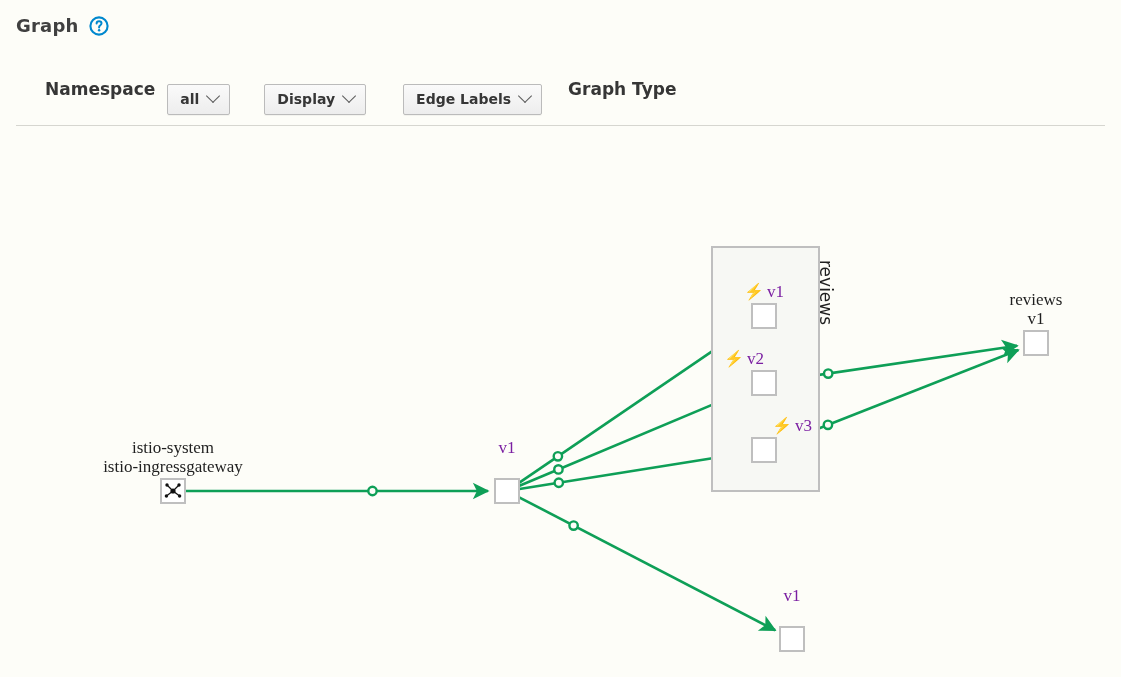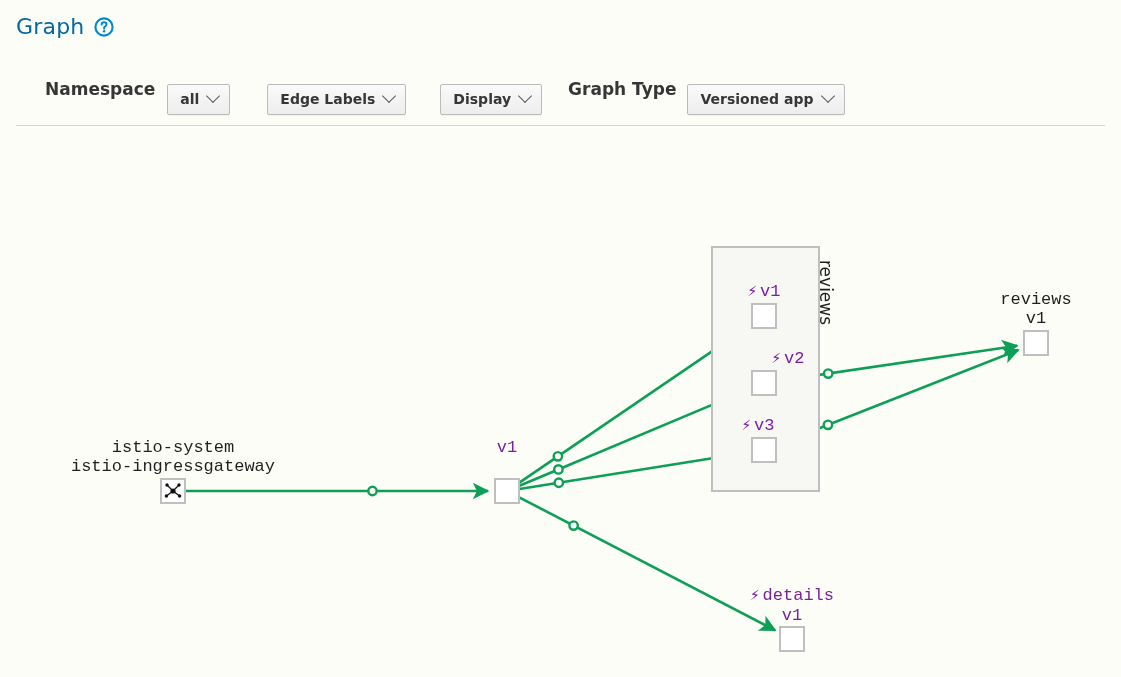--- a/index.html
+++ b/index.html
@@ -14,21 +14,21 @@
 
   
   #page-header{
     position:absolute;left:0;top:0;width:1121px;height:125px;
   }
   #title-row{
     position:absolute;left:16px;top:16px;
     display:flex;align-items:center;gap:10px;
   }
   #page-title{
-    font-size:22px;color:#0369a1;font-weight:400;
+    font-size:18px;color:#404040;font-weight:700;
     letter-spacing:0.2px;line-height:1;
   }
   #help-icon{
     display:inline-block;width:20px;height:20px;line-height:1;
     cursor:pointer;
   }
 
   #toolbar{
     position:absolute;left:0;top:68px;width:1121px;height:42px;
     display:flex;align-items:center;
@@ -71,21 +71,21 @@
     border:2.5px solid #bfbfbf;
     box-sizing:border-box;
   }
   .node-label{
     position:absolute;
     font-size:17px;
     line-height:19px;
     text-align:center;
     white-space:nowrap;
     color:#7b1fa2;
-    font-family:Liberation Mono, monospace;
+    font-family:Liberation Serif, serif;
   }
   .node-label.plain{color:#1f1f1f;}
   .bolt{
     color:#7b1fa2;font-weight:bold;
     font-size:16px;margin-right:3px;
   }
   .group-box{
     position:absolute;
     background:#f7f8f4;
     border:2.5px solid #bfbfbf;
@@ -116,36 +116,32 @@
   </div>
 
   <div id="toolbar">
     <span class="tb-label" style="margin-left:45px">Namespace</span>
 
     <span class="tb-select" style="margin-left:12px">
       <span>all</span>
       <i class="caret"></i>
     </span>
 
+    <span class="tb-select" style="margin-left:34px">
+      <span>Display</span>
+      <i class="caret"></i>
+    </span>
+
     <span class="tb-select" style="margin-left:37px">
       <span>Edge Labels</span>
       <i class="caret"></i>
     </span>
 
-    <span class="tb-select" style="margin-left:34px">
-      <span>Display</span>
-      <i class="caret"></i>
-    </span>
-
     <span class="tb-label" style="margin-left:26px">Graph Type</span>
 
-    <span class="tb-select" style="margin-left:11px">
-      <span>Versioned app</span>
-      <i class="caret"></i>
-    </span>
   </div>
 
   <div id="divider"></div>
 </div>
 
 <div id="graph-canvas">
 
   <svg id="graph-svg" width="1121" height="551">
     <defs>
       <marker id="arrow" viewBox="0 0 12 12" refX="10.5" refY="6" markerWidth="7" markerHeight="7" orient="auto-start-reverse">
@@ -195,32 +191,31 @@
         </svg>
       </div>
       <div class="node-label" style="width: 300px; left: 357px; top: 312px;">
         <div><span>v1</span></div>
       </div>
       <div class="node-box" style="left: 494px; top: 352px; border-color: rgb(191, 191, 191); background: rgb(255, 255, 255);"></div>
       <div class="node-label" style="width: 300px; left: 614px; top: 156px;">
         <div><span class="bolt">⚡</span><span>v1</span></div>
       </div>
       <div class="node-box" style="left: 751px; top: 177px; border-color: rgb(191, 191, 191); background: rgb(255, 255, 255);"></div>
-      <div class="node-label" style="width: 300px; left: 638px; top: 223px;">
+      <div class="node-label" style="width: 300px; left: 594px; top: 223px;">
         <div><span class="bolt">⚡</span><span>v2</span></div>
       </div>
       <div class="node-box" style="left: 751px; top: 244px; border-color: rgb(191, 191, 191); background: rgb(255, 255, 255);"></div>
-      <div class="node-label" style="width: 300px; left: 608px; top: 290px;">
+      <div class="node-label" style="width: 300px; left: 642px; top: 290px;">
         <div><span class="bolt">⚡</span><span>v3</span></div>
       </div>
       <div class="node-box" style="left: 751px; top: 311px; border-color: rgb(191, 191, 191); background: rgb(255, 255, 255);"></div>
       <div class="node-label plain" style="width: 300px; left: 886px; top: 164px;">
         <div><span>reviews</span></div>
         <div><span>v1</span></div>
       </div>
       <div class="node-box" style="left: 1023px; top: 204px; border-color: rgb(191, 191, 191); background: rgb(255, 255, 255);"></div>
       <div class="node-label" style="width: 300px; left: 642px; top: 460px;">
-        <div><span class="bolt">⚡</span><span>details</span></div>
         <div><span>v1</span></div>
       </div>
       <div class="node-box" style="left: 779px; top: 500px; border-color: rgb(191, 191, 191); background: rgb(255, 255, 255);"></div>
     </div>
 </div>
 
 </body></html>

